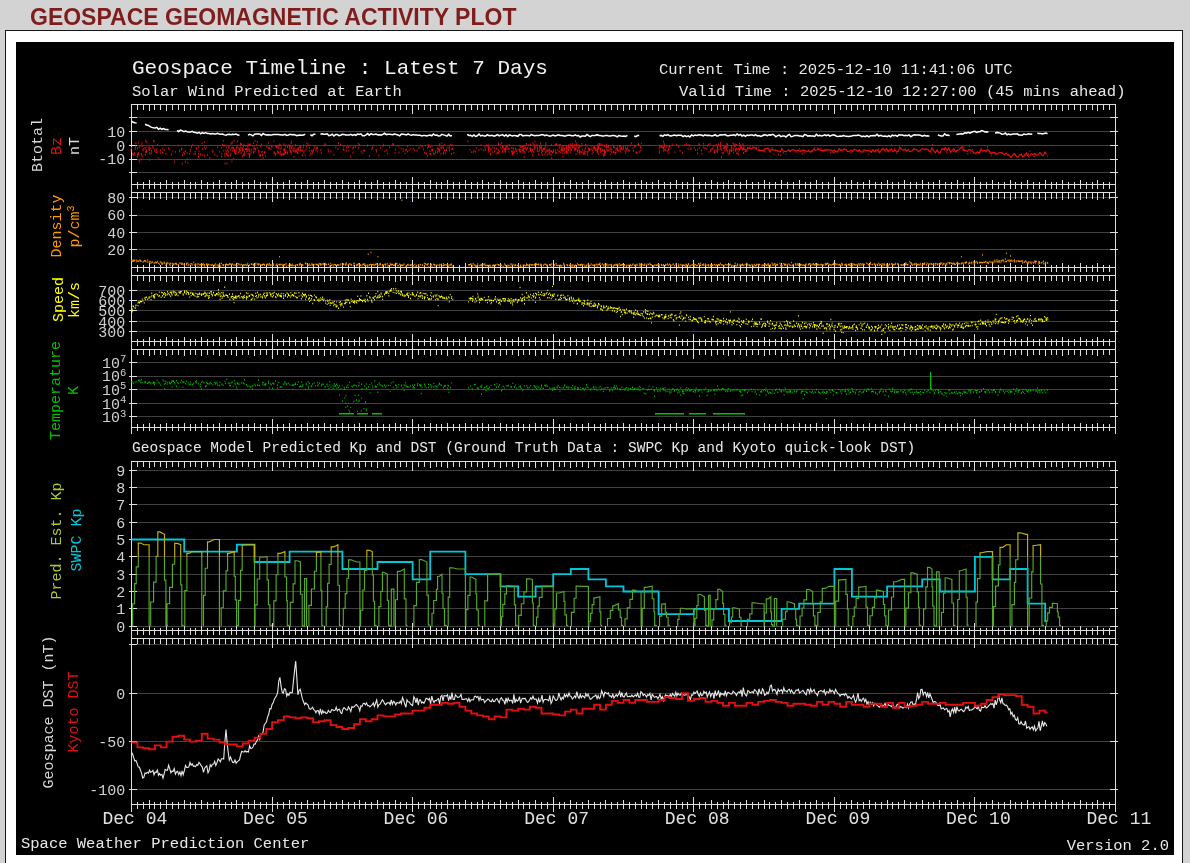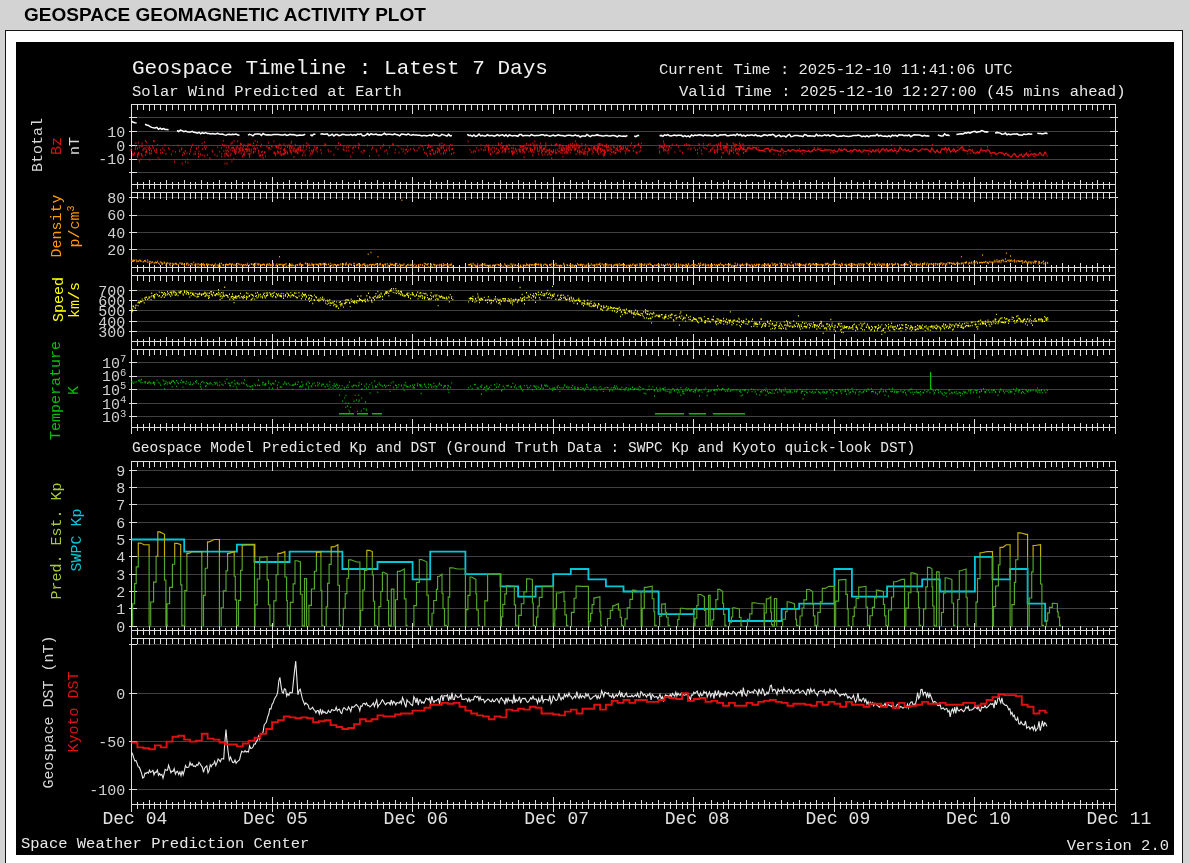--- a/index.html
+++ b/index.html
@@ -1,14 +1,14 @@
 <!DOCTYPE html>
 <html><head><meta charset="utf-8"><style>
 html,body{margin:0;padding:0;background:#d3d3d3;width:1190px;height:863px;overflow:hidden}
-#hdr{position:absolute;left:24px;top:4px;font-family:"Liberation Sans",sans-serif;font-weight:bold;font-size:19px;color:#000000;letter-spacing:0px}
+#hdr{position:absolute;left:30px;top:4px;font-family:"Liberation Sans",sans-serif;font-weight:bold;font-size:23px;color:#7f1d1d;letter-spacing:0px}
 #panel{position:absolute;left:5px;top:30px;width:1178px;height:840px;background:#fff;border:1.5px solid #151515;box-sizing:border-box}
 #plot{position:absolute;left:16px;top:42px;width:1158px;height:813px}
 svg text{font-family:"Liberation Mono",monospace}
 </style></head><body>
 <div id="hdr">GEOSPACE GEOMAGNETIC ACTIVITY PLOT</div>
 <div id="panel"></div>
 <svg id="plot" viewBox="0 0 1158 813" width="1158" height="813">
 <rect x="0" y="0" width="1158" height="813" fill="#000"></rect>
 <path d="M115.5 75.9H1099.5M115.5 89.6H1099.5M115.5 103.3H1099.5M115.5 117H1099.5M115.5 130.7H1099.5M115.5 155.5H1099.5M115.5 173H1099.5M115.5 190.4H1099.5M115.5 207.9H1099.5M115.5 248.2H1099.5M115.5 258.6H1099.5M115.5 268.9H1099.5M115.5 279.2H1099.5M115.5 289.6H1099.5M115.5 320.4H1099.5M115.5 334H1099.5M115.5 347.5H1099.5M115.5 361.1H1099.5M115.5 374.7H1099.5M115.5 584.2H1099.5M115.5 566.9H1099.5M115.5 549.5H1099.5M115.5 532.2H1099.5M115.5 514.8H1099.5M115.5 497.5H1099.5M115.5 480.2H1099.5M115.5 462.8H1099.5M115.5 445.5H1099.5M115.5 428.1H1099.5M115.5 602.9H1099.5M115.5 651.2H1099.5M115.5 699.6H1099.5M115.5 747.9H1099.5" stroke="#404040" stroke-width="1" fill="none" shape-rendering="crispEdges"></path>
     <path d="M115.5 62H1099.5V142.5H115.5ZM115.5 62v9.5M115.5 134.5v15M121.4 62v6.2M121.4 139.7v7M127.2 62v6.2M127.2 139.7v7M133.1 62v7M133.1 138v8.7M138.9 62v6.2M138.9 139.7v7M144.8 62v6.2M144.8 139.7v7M150.6 62v7M150.6 138v8.7M156.5 62v6.2M156.5 139.7v7M162.4 62v6.2M162.4 139.7v7M168.2 62v7M168.2 138v8.7M174.1 62v6.2M174.1 139.7v7M179.9 62v6.2M179.9 139.7v7M185.8 62v7M185.8 138v8.7M191.6 62v6.2M191.6 139.7v7M197.5 62v6.2M197.5 139.7v7M203.4 62v7M203.4 138v8.7M209.2 62v6.2M209.2 139.7v7M215.1 62v6.2M215.1 139.7v7M220.9 62v7M220.9 138v8.7M226.8 62v6.2M226.8 139.7v7M232.6 62v6.2M232.6 139.7v7M238.5 62v7M238.5 138v8.7M244.4 62v6.2M244.4 139.7v7M250.2 62v6.2M250.2 139.7v7M256.1 62v9.5M256.1 134.5v15M261.9 62v6.2M261.9 139.7v7M267.8 62v6.2M267.8 139.7v7M273.6 62v7M273.6 138v8.7M279.5 62v6.2M279.5 139.7v7M285.4 62v6.2M285.4 139.7v7M291.2 62v7M291.2 138v8.7M297.1 62v6.2M297.1 139.7v7M302.9 62v6.2M302.9 139.7v7M308.8 62v7M308.8 138v8.7M314.6 62v6.2M314.6 139.7v7M320.5 62v6.2M320.5 139.7v7M326.4 62v7M326.4 138v8.7M332.2 62v6.2M332.2 139.7v7M338.1 62v6.2M338.1 139.7v7M343.9 62v7M343.9 138v8.7M349.8 62v6.2M349.8 139.7v7M355.6 62v6.2M355.6 139.7v7M361.5 62v7M361.5 138v8.7M367.4 62v6.2M367.4 139.7v7M373.2 62v6.2M373.2 139.7v7M379.1 62v7M379.1 138v8.7M384.9 62v6.2M384.9 139.7v7M390.8 62v6.2M390.8 139.7v7M396.6 62v9.5M396.6 134.5v15M402.5 62v6.2M402.5 139.7v7M408.4 62v6.2M408.4 139.7v7M414.2 62v7M414.2 138v8.7M420.1 62v6.2M420.1 139.7v7M425.9 62v6.2M425.9 139.7v7M431.8 62v7M431.8 138v8.7M437.6 62v6.2M437.6 139.7v7M443.5 62v6.2M443.5 139.7v7M449.4 62v7M449.4 138v8.7M455.2 62v6.2M455.2 139.7v7M461.1 62v6.2M461.1 139.7v7M466.9 62v7M466.9 138v8.7M472.8 62v6.2M472.8 139.7v7M478.6 62v6.2M478.6 139.7v7M484.5 62v7M484.5 138v8.7M490.4 62v6.2M490.4 139.7v7M496.2 62v6.2M496.2 139.7v7M502.1 62v7M502.1 138v8.7M507.9 62v6.2M507.9 139.7v7M513.8 62v6.2M513.8 139.7v7M519.6 62v7M519.6 138v8.7M525.5 62v6.2M525.5 139.7v7M531.4 62v6.2M531.4 139.7v7M537.2 62v9.5M537.2 134.5v15M543.1 62v6.2M543.1 139.7v7M548.9 62v6.2M548.9 139.7v7M554.8 62v7M554.8 138v8.7M560.6 62v6.2M560.6 139.7v7M566.5 62v6.2M566.5 139.7v7M572.4 62v7M572.4 138v8.7M578.2 62v6.2M578.2 139.7v7M584.1 62v6.2M584.1 139.7v7M589.9 62v7M589.9 138v8.7M595.8 62v6.2M595.8 139.7v7M601.6 62v6.2M601.6 139.7v7M607.5 62v7M607.5 138v8.7M613.4 62v6.2M613.4 139.7v7M619.2 62v6.2M619.2 139.7v7M625.1 62v7M625.1 138v8.7M630.9 62v6.2M630.9 139.7v7M636.8 62v6.2M636.8 139.7v7M642.6 62v7M642.6 138v8.7M648.5 62v6.2M648.5 139.7v7M654.4 62v6.2M654.4 139.7v7M660.2 62v7M660.2 138v8.7M666.1 62v6.2M666.1 139.7v7M671.9 62v6.2M671.9 139.7v7M677.8 62v9.5M677.8 134.5v15M683.6 62v6.2M683.6 139.7v7M689.5 62v6.2M689.5 139.7v7M695.4 62v7M695.4 138v8.7M701.2 62v6.2M701.2 139.7v7M707.1 62v6.2M707.1 139.7v7M712.9 62v7M712.9 138v8.7M718.8 62v6.2M718.8 139.7v7M724.6 62v6.2M724.6 139.7v7M730.5 62v7M730.5 138v8.7M736.4 62v6.2M736.4 139.7v7M742.2 62v6.2M742.2 139.7v7M748.1 62v7M748.1 138v8.7M753.9 62v6.2M753.9 139.7v7M759.8 62v6.2M759.8 139.7v7M765.6 62v7M765.6 138v8.7M771.5 62v6.2M771.5 139.7v7M777.4 62v6.2M777.4 139.7v7M783.2 62v7M783.2 138v8.7M789.1 62v6.2M789.1 139.7v7M794.9 62v6.2M794.9 139.7v7M800.8 62v7M800.8 138v8.7M806.6 62v6.2M806.6 139.7v7M812.5 62v6.2M812.5 139.7v7M818.4 62v9.5M818.4 134.5v15M824.2 62v6.2M824.2 139.7v7M830.1 62v6.2M830.1 139.7v7M835.9 62v7M835.9 138v8.7M841.8 62v6.2M841.8 139.7v7M847.6 62v6.2M847.6 139.7v7M853.5 62v7M853.5 138v8.7M859.4 62v6.2M859.4 139.7v7M865.2 62v6.2M865.2 139.7v7M871.1 62v7M871.1 138v8.7M876.9 62v6.2M876.9 139.7v7M882.8 62v6.2M882.8 139.7v7M888.6 62v7M888.6 138v8.7M894.5 62v6.2M894.5 139.7v7M900.4 62v6.2M900.4 139.7v7M906.2 62v7M906.2 138v8.7M912.1 62v6.2M912.1 139.7v7M917.9 62v6.2M917.9 139.7v7M923.8 62v7M923.8 138v8.7M929.6 62v6.2M929.6 139.7v7M935.5 62v6.2M935.5 139.7v7M941.4 62v7M941.4 138v8.7M947.2 62v6.2M947.2 139.7v7M953.1 62v6.2M953.1 139.7v7M958.9 62v9.5M958.9 134.5v15M964.8 62v6.2M964.8 139.7v7M970.6 62v6.2M970.6 139.7v7M976.5 62v7M976.5 138v8.7M982.4 62v6.2M982.4 139.7v7M988.2 62v6.2M988.2 139.7v7M994.1 62v7M994.1 138v8.7M999.9 62v6.2M999.9 139.7v7M1005.8 62v6.2M1005.8 139.7v7M1011.6 62v7M1011.6 138v8.7M1017.5 62v6.2M1017.5 139.7v7M1023.4 62v6.2M1023.4 139.7v7M1029.2 62v7M1029.2 138v8.7M1035.1 62v6.2M1035.1 139.7v7M1040.9 62v6.2M1040.9 139.7v7M1046.8 62v7M1046.8 138v8.7M1052.6 62v6.2M1052.6 139.7v7M1058.5 62v6.2M1058.5 139.7v7M1064.4 62v7M1064.4 138v8.7M1070.2 62v6.2M1070.2 139.7v7M1076.1 62v6.2M1076.1 139.7v7M1081.9 62v7M1081.9 138v8.7M1087.8 62v6.2M1087.8 139.7v7M1093.6 62v6.2M1093.6 139.7v7M1099.5 62v9.5M1099.5 134.5v15M113 75.9h8M1094 75.9h8M113 89.6h8M1094 89.6h8M113 103.3h8M1094 103.3h8M113 117h8M1094 117h8M113 130.7h8M1094 130.7h8M115.5 150.5H1099.5V225.5H115.5ZM115.5 150.5v9.5M115.5 217.5v15M121.4 150.5v6.2M121.4 222.7v7M127.2 150.5v6.2M127.2 222.7v7M133.1 150.5v7M133.1 221v8.7M138.9 150.5v6.2M138.9 222.7v7M144.8 150.5v6.2M144.8 222.7v7M150.6 150.5v7M150.6 221v8.7M156.5 150.5v6.2M156.5 222.7v7M162.4 150.5v6.2M162.4 222.7v7M168.2 150.5v7M168.2 221v8.7M174.1 150.5v6.2M174.1 222.7v7M179.9 150.5v6.2M179.9 222.7v7M185.8 150.5v7M185.8 221v8.7M191.6 150.5v6.2M191.6 222.7v7M197.5 150.5v6.2M197.5 222.7v7M203.4 150.5v7M203.4 221v8.7M209.2 150.5v6.2M209.2 222.7v7M215.1 150.5v6.2M215.1 222.7v7M220.9 150.5v7M220.9 221v8.7M226.8 150.5v6.2M226.8 222.7v7M232.6 150.5v6.2M232.6 222.7v7M238.5 150.5v7M238.5 221v8.7M244.4 150.5v6.2M244.4 222.7v7M250.2 150.5v6.2M250.2 222.7v7M256.1 150.5v9.5M256.1 217.5v15M261.9 150.5v6.2M261.9 222.7v7M267.8 150.5v6.2M267.8 222.7v7M273.6 150.5v7M273.6 221v8.7M279.5 150.5v6.2M279.5 222.7v7M285.4 150.5v6.2M285.4 222.7v7M291.2 150.5v7M291.2 221v8.7M297.1 150.5v6.2M297.1 222.7v7M302.9 150.5v6.2M302.9 222.7v7M308.8 150.5v7M308.8 221v8.7M314.6 150.5v6.2M314.6 222.7v7M320.5 150.5v6.2M320.5 222.7v7M326.4 150.5v7M326.4 221v8.7M332.2 150.5v6.2M332.2 222.7v7M338.1 150.5v6.2M338.1 222.7v7M343.9 150.5v7M343.9 221v8.7M349.8 150.5v6.2M349.8 222.7v7M355.6 150.5v6.2M355.6 222.7v7M361.5 150.5v7M361.5 221v8.7M367.4 150.5v6.2M367.4 222.7v7M373.2 150.5v6.2M373.2 222.7v7M379.1 150.5v7M379.1 221v8.7M384.9 150.5v6.2M384.9 222.7v7M390.8 150.5v6.2M390.8 222.7v7M396.6 150.5v9.5M396.6 217.5v15M402.5 150.5v6.2M402.5 222.7v7M408.4 150.5v6.2M408.4 222.7v7M414.2 150.5v7M414.2 221v8.7M420.1 150.5v6.2M420.1 222.7v7M425.9 150.5v6.2M425.9 222.7v7M431.8 150.5v7M431.8 221v8.7M437.6 150.5v6.2M437.6 222.7v7M443.5 150.5v6.2M443.5 222.7v7M449.4 150.5v7M449.4 221v8.7M455.2 150.5v6.2M455.2 222.7v7M461.1 150.5v6.2M461.1 222.7v7M466.9 150.5v7M466.9 221v8.7M472.8 150.5v6.2M472.8 222.7v7M478.6 150.5v6.2M478.6 222.7v7M484.5 150.5v7M484.5 221v8.7M490.4 150.5v6.2M490.4 222.7v7M496.2 150.5v6.2M496.2 222.7v7M502.1 150.5v7M502.1 221v8.7M507.9 150.5v6.2M507.9 222.7v7M513.8 150.5v6.2M513.8 222.7v7M519.6 150.5v7M519.6 221v8.7M525.5 150.5v6.2M525.5 222.7v7M531.4 150.5v6.2M531.4 222.7v7M537.2 150.5v9.5M537.2 217.5v15M543.1 150.5v6.2M543.1 222.7v7M548.9 150.5v6.2M548.9 222.7v7M554.8 150.5v7M554.8 221v8.7M560.6 150.5v6.2M560.6 222.7v7M566.5 150.5v6.2M566.5 222.7v7M572.4 150.5v7M572.4 221v8.7M578.2 150.5v6.2M578.2 222.7v7M584.1 150.5v6.2M584.1 222.7v7M589.9 150.5v7M589.9 221v8.7M595.8 150.5v6.2M595.8 222.7v7M601.6 150.5v6.2M601.6 222.7v7M607.5 150.5v7M607.5 221v8.7M613.4 150.5v6.2M613.4 222.7v7M619.2 150.5v6.2M619.2 222.7v7M625.1 150.5v7M625.1 221v8.7M630.9 150.5v6.2M630.9 222.7v7M636.8 150.5v6.2M636.8 222.7v7M642.6 150.5v7M642.6 221v8.7M648.5 150.5v6.2M648.5 222.7v7M654.4 150.5v6.2M654.4 222.7v7M660.2 150.5v7M660.2 221v8.7M666.1 150.5v6.2M666.1 222.7v7M671.9 150.5v6.2M671.9 222.7v7M677.8 150.5v9.5M677.8 217.5v15M683.6 150.5v6.2M683.6 222.7v7M689.5 150.5v6.2M689.5 222.7v7M695.4 150.5v7M695.4 221v8.7M701.2 150.5v6.2M701.2 222.7v7M707.1 150.5v6.2M707.1 222.7v7M712.9 150.5v7M712.9 221v8.7M718.8 150.5v6.2M718.8 222.7v7M724.6 150.5v6.2M724.6 222.7v7M730.5 150.5v7M730.5 221v8.7M736.4 150.5v6.2M736.4 222.7v7M742.2 150.5v6.2M742.2 222.7v7M748.1 150.5v7M748.1 221v8.7M753.9 150.5v6.2M753.9 222.7v7M759.8 150.5v6.2M759.8 222.7v7M765.6 150.5v7M765.6 221v8.7M771.5 150.5v6.2M771.5 222.7v7M777.4 150.5v6.2M777.4 222.7v7M783.2 150.5v7M783.2 221v8.7M789.1 150.5v6.2M789.1 222.7v7M794.9 150.5v6.2M794.9 222.7v7M800.8 150.5v7M800.8 221v8.7M806.6 150.5v6.2M806.6 222.7v7M812.5 150.5v6.2M812.5 222.7v7M818.4 150.5v9.5M818.4 217.5v15M824.2 150.5v6.2M824.2 222.7v7M830.1 150.5v6.2M830.1 222.7v7M835.9 150.5v7M835.9 221v8.7M841.8 150.5v6.2M841.8 222.7v7M847.6 150.5v6.2M847.6 222.7v7M853.5 150.5v7M853.5 221v8.7M859.4 150.5v6.2M859.4 222.7v7M865.2 150.5v6.2M865.2 222.7v7M871.1 150.5v7M871.1 221v8.7M876.9 150.5v6.2M876.9 222.7v7M882.8 150.5v6.2M882.8 222.7v7M888.6 150.5v7M888.6 221v8.7M894.5 150.5v6.2M894.5 222.7v7M900.4 150.5v6.2M900.4 222.7v7M906.2 150.5v7M906.2 221v8.7M912.1 150.5v6.2M912.1 222.7v7M917.9 150.5v6.2M917.9 222.7v7M923.8 150.5v7M923.8 221v8.7M929.6 150.5v6.2M929.6 222.7v7M935.5 150.5v6.2M935.5 222.7v7M941.4 150.5v7M941.4 221v8.7M947.2 150.5v6.2M947.2 222.7v7M953.1 150.5v6.2M953.1 222.7v7M958.9 150.5v9.5M958.9 217.5v15M964.8 150.5v6.2M964.8 222.7v7M970.6 150.5v6.2M970.6 222.7v7M976.5 150.5v7M976.5 221v8.7M982.4 150.5v6.2M982.4 222.7v7M988.2 150.5v6.2M988.2 222.7v7M994.1 150.5v7M994.1 221v8.7M999.9 150.5v6.2M999.9 222.7v7M1005.8 150.5v6.2M1005.8 222.7v7M1011.6 150.5v7M1011.6 221v8.7M1017.5 150.5v6.2M1017.5 222.7v7M1023.4 150.5v6.2M1023.4 222.7v7M1029.2 150.5v7M1029.2 221v8.7M1035.1 150.5v6.2M1035.1 222.7v7M1040.9 150.5v6.2M1040.9 222.7v7M1046.8 150.5v7M1046.8 221v8.7M1052.6 150.5v6.2M1052.6 222.7v7M1058.5 150.5v6.2M1058.5 222.7v7M1064.4 150.5v7M1064.4 221v8.7M1070.2 150.5v6.2M1070.2 222.7v7M1076.1 150.5v6.2M1076.1 222.7v7M1081.9 150.5v7M1081.9 221v8.7M1087.8 150.5v6.2M1087.8 222.7v7M1093.6 150.5v6.2M1093.6 222.7v7M1099.5 150.5v9.5M1099.5 217.5v15M113 155.5h8M1094 155.5h8M113 173h8M1094 173h8M113 190.4h8M1094 190.4h8M113 207.9h8M1094 207.9h8M115.5 233H1099.5V299.5H115.5ZM115.5 233v9.5M115.5 291.5v15M121.4 233v6.2M121.4 296.7v7M127.2 233v6.2M127.2 296.7v7M133.1 233v7M133.1 295v8.7M138.9 233v6.2M138.9 296.7v7M144.8 233v6.2M144.8 296.7v7M150.6 233v7M150.6 295v8.7M156.5 233v6.2M156.5 296.7v7M162.4 233v6.2M162.4 296.7v7M168.2 233v7M168.2 295v8.7M174.1 233v6.2M174.1 296.7v7M179.9 233v6.2M179.9 296.7v7M185.8 233v7M185.8 295v8.7M191.6 233v6.2M191.6 296.7v7M197.5 233v6.2M197.5 296.7v7M203.4 233v7M203.4 295v8.7M209.2 233v6.2M209.2 296.7v7M215.1 233v6.2M215.1 296.7v7M220.9 233v7M220.9 295v8.7M226.8 233v6.2M226.8 296.7v7M232.6 233v6.2M232.6 296.7v7M238.5 233v7M238.5 295v8.7M244.4 233v6.2M244.4 296.7v7M250.2 233v6.2M250.2 296.7v7M256.1 233v9.5M256.1 291.5v15M261.9 233v6.2M261.9 296.7v7M267.8 233v6.2M267.8 296.7v7M273.6 233v7M273.6 295v8.7M279.5 233v6.2M279.5 296.7v7M285.4 233v6.2M285.4 296.7v7M291.2 233v7M291.2 295v8.7M297.1 233v6.2M297.1 296.7v7M302.9 233v6.2M302.9 296.7v7M308.8 233v7M308.8 295v8.7M314.6 233v6.2M314.6 296.7v7M320.5 233v6.2M320.5 296.7v7M326.4 233v7M326.4 295v8.7M332.2 233v6.2M332.2 296.7v7M338.1 233v6.2M338.1 296.7v7M343.9 233v7M343.9 295v8.7M349.8 233v6.2M349.8 296.7v7M355.6 233v6.2M355.6 296.7v7M361.5 233v7M361.5 295v8.7M367.4 233v6.2M367.4 296.7v7M373.2 233v6.2M373.2 296.7v7M379.1 233v7M379.1 295v8.7M384.9 233v6.2M384.9 296.7v7M390.8 233v6.2M390.8 296.7v7M396.6 233v9.5M396.6 291.5v15M402.5 233v6.2M402.5 296.7v7M408.4 233v6.2M408.4 296.7v7M414.2 233v7M414.2 295v8.7M420.1 233v6.2M420.1 296.7v7M425.9 233v6.2M425.9 296.7v7M431.8 233v7M431.8 295v8.7M437.6 233v6.2M437.6 296.7v7M443.5 233v6.2M443.5 296.7v7M449.4 233v7M449.4 295v8.7M455.2 233v6.2M455.2 296.7v7M461.1 233v6.2M461.1 296.7v7M466.9 233v7M466.9 295v8.7M472.8 233v6.2M472.8 296.7v7M478.6 233v6.2M478.6 296.7v7M484.5 233v7M484.5 295v8.7M490.4 233v6.2M490.4 296.7v7M496.2 233v6.2M496.2 296.7v7M502.1 233v7M502.1 295v8.7M507.9 233v6.2M507.9 296.7v7M513.8 233v6.2M513.8 296.7v7M519.6 233v7M519.6 295v8.7M525.5 233v6.2M525.5 296.7v7M531.4 233v6.2M531.4 296.7v7M537.2 233v9.5M537.2 291.5v15M543.1 233v6.2M543.1 296.7v7M548.9 233v6.2M548.9 296.7v7M554.8 233v7M554.8 295v8.7M560.6 233v6.2M560.6 296.7v7M566.5 233v6.2M566.5 296.7v7M572.4 233v7M572.4 295v8.7M578.2 233v6.2M578.2 296.7v7M584.1 233v6.2M584.1 296.7v7M589.9 233v7M589.9 295v8.7M595.8 233v6.2M595.8 296.7v7M601.6 233v6.2M601.6 296.7v7M607.5 233v7M607.5 295v8.7M613.4 233v6.2M613.4 296.7v7M619.2 233v6.2M619.2 296.7v7M625.1 233v7M625.1 295v8.7M630.9 233v6.2M630.9 296.7v7M636.8 233v6.2M636.8 296.7v7M642.6 233v7M642.6 295v8.7M648.5 233v6.2M648.5 296.7v7M654.4 233v6.2M654.4 296.7v7M660.2 233v7M660.2 295v8.7M666.1 233v6.2M666.1 296.7v7M671.9 233v6.2M671.9 296.7v7M677.8 233v9.5M677.8 291.5v15M683.6 233v6.2M683.6 296.7v7M689.5 233v6.2M689.5 296.7v7M695.4 233v7M695.4 295v8.7M701.2 233v6.2M701.2 296.7v7M707.1 233v6.2M707.1 296.7v7M712.9 233v7M712.9 295v8.7M718.8 233v6.2M718.8 296.7v7M724.6 233v6.2M724.6 296.7v7M730.5 233v7M730.5 295v8.7M736.4 233v6.2M736.4 296.7v7M742.2 233v6.2M742.2 296.7v7M748.1 233v7M748.1 295v8.7M753.9 233v6.2M753.9 296.7v7M759.8 233v6.2M759.8 296.7v7M765.6 233v7M765.6 295v8.7M771.5 233v6.2M771.5 296.7v7M777.4 233v6.2M777.4 296.7v7M783.2 233v7M783.2 295v8.7M789.1 233v6.2M789.1 296.7v7M794.9 233v6.2M794.9 296.7v7M800.8 233v7M800.8 295v8.7M806.6 233v6.2M806.6 296.7v7M812.5 233v6.2M812.5 296.7v7M818.4 233v9.5M818.4 291.5v15M824.2 233v6.2M824.2 296.7v7M830.1 233v6.2M830.1 296.7v7M835.9 233v7M835.9 295v8.7M841.8 233v6.2M841.8 296.7v7M847.6 233v6.2M847.6 296.7v7M853.5 233v7M853.5 295v8.7M859.4 233v6.2M859.4 296.7v7M865.2 233v6.2M865.2 296.7v7M871.1 233v7M871.1 295v8.7M876.9 233v6.2M876.9 296.7v7M882.8 233v6.2M882.8 296.7v7M888.6 233v7M888.6 295v8.7M894.5 233v6.2M894.5 296.7v7M900.4 233v6.2M900.4 296.7v7M906.2 233v7M906.2 295v8.7M912.1 233v6.2M912.1 296.7v7M917.9 233v6.2M917.9 296.7v7M923.8 233v7M923.8 295v8.7M929.6 233v6.2M929.6 296.7v7M935.5 233v6.2M935.5 296.7v7M941.4 233v7M941.4 295v8.7M947.2 233v6.2M947.2 296.7v7M953.1 233v6.2M953.1 296.7v7M958.9 233v9.5M958.9 291.5v15M964.8 233v6.2M964.8 296.7v7M970.6 233v6.2M970.6 296.7v7M976.5 233v7M976.5 295v8.7M982.4 233v6.2M982.4 296.7v7M988.2 233v6.2M988.2 296.7v7M994.1 233v7M994.1 295v8.7M999.9 233v6.2M999.9 296.7v7M1005.8 233v6.2M1005.8 296.7v7M1011.6 233v7M1011.6 295v8.7M1017.5 233v6.2M1017.5 296.7v7M1023.4 233v6.2M1023.4 296.7v7M1029.2 233v7M1029.2 295v8.7M1035.1 233v6.2M1035.1 296.7v7M1040.9 233v6.2M1040.9 296.7v7M1046.8 233v7M1046.8 295v8.7M1052.6 233v6.2M1052.6 296.7v7M1058.5 233v6.2M1058.5 296.7v7M1064.4 233v7M1064.4 295v8.7M1070.2 233v6.2M1070.2 296.7v7M1076.1 233v6.2M1076.1 296.7v7M1081.9 233v7M1081.9 295v8.7M1087.8 233v6.2M1087.8 296.7v7M1093.6 233v6.2M1093.6 296.7v7M1099.5 233v9.5M1099.5 291.5v15M113 248.2h8M1094 248.2h8M113 258.6h8M1094 258.6h8M113 268.9h8M1094 268.9h8M113 279.2h8M1094 279.2h8M113 289.6h8M1094 289.6h8M115.5 307H1099.5V385H115.5ZM115.5 307v9.5M115.5 377v15M121.4 307v6.2M121.4 382.2v7M127.2 307v6.2M127.2 382.2v7M133.1 307v7M133.1 380.5v8.7M138.9 307v6.2M138.9 382.2v7M144.8 307v6.2M144.8 382.2v7M150.6 307v7M150.6 380.5v8.7M156.5 307v6.2M156.5 382.2v7M162.4 307v6.2M162.4 382.2v7M168.2 307v7M168.2 380.5v8.7M174.1 307v6.2M174.1 382.2v7M179.9 307v6.2M179.9 382.2v7M185.8 307v7M185.8 380.5v8.7M191.6 307v6.2M191.6 382.2v7M197.5 307v6.2M197.5 382.2v7M203.4 307v7M203.4 380.5v8.7M209.2 307v6.2M209.2 382.2v7M215.1 307v6.2M215.1 382.2v7M220.9 307v7M220.9 380.5v8.7M226.8 307v6.2M226.8 382.2v7M232.6 307v6.2M232.6 382.2v7M238.5 307v7M238.5 380.5v8.7M244.4 307v6.2M244.4 382.2v7M250.2 307v6.2M250.2 382.2v7M256.1 307v9.5M256.1 377v15M261.9 307v6.2M261.9 382.2v7M267.8 307v6.2M267.8 382.2v7M273.6 307v7M273.6 380.5v8.7M279.5 307v6.2M279.5 382.2v7M285.4 307v6.2M285.4 382.2v7M291.2 307v7M291.2 380.5v8.7M297.1 307v6.2M297.1 382.2v7M302.9 307v6.2M302.9 382.2v7M308.8 307v7M308.8 380.5v8.7M314.6 307v6.2M314.6 382.2v7M320.5 307v6.2M320.5 382.2v7M326.4 307v7M326.4 380.5v8.7M332.2 307v6.2M332.2 382.2v7M338.1 307v6.2M338.1 382.2v7M343.9 307v7M343.9 380.5v8.7M349.8 307v6.2M349.8 382.2v7M355.6 307v6.2M355.6 382.2v7M361.5 307v7M361.5 380.5v8.7M367.4 307v6.2M367.4 382.2v7M373.2 307v6.2M373.2 382.2v7M379.1 307v7M379.1 380.5v8.7M384.9 307v6.2M384.9 382.2v7M390.8 307v6.2M390.8 382.2v7M396.6 307v9.5M396.6 377v15M402.5 307v6.2M402.5 382.2v7M408.4 307v6.2M408.4 382.2v7M414.2 307v7M414.2 380.5v8.7M420.1 307v6.2M420.1 382.2v7M425.9 307v6.2M425.9 382.2v7M431.8 307v7M431.8 380.5v8.7M437.6 307v6.2M437.6 382.2v7M443.5 307v6.2M443.5 382.2v7M449.4 307v7M449.4 380.5v8.7M455.2 307v6.2M455.2 382.2v7M461.1 307v6.2M461.1 382.2v7M466.9 307v7M466.9 380.5v8.7M472.8 307v6.2M472.8 382.2v7M478.6 307v6.2M478.6 382.2v7M484.5 307v7M484.5 380.5v8.7M490.4 307v6.2M490.4 382.2v7M496.2 307v6.2M496.2 382.2v7M502.1 307v7M502.1 380.5v8.7M507.9 307v6.2M507.9 382.2v7M513.8 307v6.2M513.8 382.2v7M519.6 307v7M519.6 380.5v8.7M525.5 307v6.2M525.5 382.2v7M531.4 307v6.2M531.4 382.2v7M537.2 307v9.5M537.2 377v15M543.1 307v6.2M543.1 382.2v7M548.9 307v6.2M548.9 382.2v7M554.8 307v7M554.8 380.5v8.7M560.6 307v6.2M560.6 382.2v7M566.5 307v6.2M566.5 382.2v7M572.4 307v7M572.4 380.5v8.7M578.2 307v6.2M578.2 382.2v7M584.1 307v6.2M584.1 382.2v7M589.9 307v7M589.9 380.5v8.7M595.8 307v6.2M595.8 382.2v7M601.6 307v6.2M601.6 382.2v7M607.5 307v7M607.5 380.5v8.7M613.4 307v6.2M613.4 382.2v7M619.2 307v6.2M619.2 382.2v7M625.1 307v7M625.1 380.5v8.7M630.9 307v6.2M630.9 382.2v7M636.8 307v6.2M636.8 382.2v7M642.6 307v7M642.6 380.5v8.7M648.5 307v6.2M648.5 382.2v7M654.4 307v6.2M654.4 382.2v7M660.2 307v7M660.2 380.5v8.7M666.1 307v6.2M666.1 382.2v7M671.9 307v6.2M671.9 382.2v7M677.8 307v9.5M677.8 377v15M683.6 307v6.2M683.6 382.2v7M689.5 307v6.2M689.5 382.2v7M695.4 307v7M695.4 380.5v8.7M701.2 307v6.2M701.2 382.2v7M707.1 307v6.2M707.1 382.2v7M712.9 307v7M712.9 380.5v8.7M718.8 307v6.2M718.8 382.2v7M724.6 307v6.2M724.6 382.2v7M730.5 307v7M730.5 380.5v8.7M736.4 307v6.2M736.4 382.2v7M742.2 307v6.2M742.2 382.2v7M748.1 307v7M748.1 380.5v8.7M753.9 307v6.2M753.9 382.2v7M759.8 307v6.2M759.8 382.2v7M765.6 307v7M765.6 380.5v8.7M771.5 307v6.2M771.5 382.2v7M777.4 307v6.2M777.4 382.2v7M783.2 307v7M783.2 380.5v8.7M789.1 307v6.2M789.1 382.2v7M794.9 307v6.2M794.9 382.2v7M800.8 307v7M800.8 380.5v8.7M806.6 307v6.2M806.6 382.2v7M812.5 307v6.2M812.5 382.2v7M818.4 307v9.5M818.4 377v15M824.2 307v6.2M824.2 382.2v7M830.1 307v6.2M830.1 382.2v7M835.9 307v7M835.9 380.5v8.7M841.8 307v6.2M841.8 382.2v7M847.6 307v6.2M847.6 382.2v7M853.5 307v7M853.5 380.5v8.7M859.4 307v6.2M859.4 382.2v7M865.2 307v6.2M865.2 382.2v7M871.1 307v7M871.1 380.5v8.7M876.9 307v6.2M876.9 382.2v7M882.8 307v6.2M882.8 382.2v7M888.6 307v7M888.6 380.5v8.7M894.5 307v6.2M894.5 382.2v7M900.4 307v6.2M900.4 382.2v7M906.2 307v7M906.2 380.5v8.7M912.1 307v6.2M912.1 382.2v7M917.9 307v6.2M917.9 382.2v7M923.8 307v7M923.8 380.5v8.7M929.6 307v6.2M929.6 382.2v7M935.5 307v6.2M935.5 382.2v7M941.4 307v7M941.4 380.5v8.7M947.2 307v6.2M947.2 382.2v7M953.1 307v6.2M953.1 382.2v7M958.9 307v9.5M958.9 377v15M964.8 307v6.2M964.8 382.2v7M970.6 307v6.2M970.6 382.2v7M976.5 307v7M976.5 380.5v8.7M982.4 307v6.2M982.4 382.2v7M988.2 307v6.2M988.2 382.2v7M994.1 307v7M994.1 380.5v8.7M999.9 307v6.2M999.9 382.2v7M1005.8 307v6.2M1005.8 382.2v7M1011.6 307v7M1011.6 380.5v8.7M1017.5 307v6.2M1017.5 382.2v7M1023.4 307v6.2M1023.4 382.2v7M1029.2 307v7M1029.2 380.5v8.7M1035.1 307v6.2M1035.1 382.2v7M1040.9 307v6.2M1040.9 382.2v7M1046.8 307v7M1046.8 380.5v8.7M1052.6 307v6.2M1052.6 382.2v7M1058.5 307v6.2M1058.5 382.2v7M1064.4 307v7M1064.4 380.5v8.7M1070.2 307v6.2M1070.2 382.2v7M1076.1 307v6.2M1076.1 382.2v7M1081.9 307v7M1081.9 380.5v8.7M1087.8 307v6.2M1087.8 382.2v7M1093.6 307v6.2M1093.6 382.2v7M1099.5 307v9.5M1099.5 377v15M113 320.4h8M1094 320.4h8M113 334h8M1094 334h8M113 347.5h8M1094 347.5h8M113 361.1h8M1094 361.1h8M113 374.7h8M1094 374.7h8M115.5 419H1099.5V588.5H115.5ZM115.5 419v9.5M115.5 580.5v15M121.4 419v6.2M121.4 585.7v7M127.2 419v6.2M127.2 585.7v7M133.1 419v7M133.1 584v8.7M138.9 419v6.2M138.9 585.7v7M144.8 419v6.2M144.8 585.7v7M150.6 419v7M150.6 584v8.7M156.5 419v6.2M156.5 585.7v7M162.4 419v6.2M162.4 585.7v7M168.2 419v7M168.2 584v8.7M174.1 419v6.2M174.1 585.7v7M179.9 419v6.2M179.9 585.7v7M185.8 419v7M185.8 584v8.7M191.6 419v6.2M191.6 585.7v7M197.5 419v6.2M197.5 585.7v7M203.4 419v7M203.4 584v8.7M209.2 419v6.2M209.2 585.7v7M215.1 419v6.2M215.1 585.7v7M220.9 419v7M220.9 584v8.7M226.8 419v6.2M226.8 585.7v7M232.6 419v6.2M232.6 585.7v7M238.5 419v7M238.5 584v8.7M244.4 419v6.2M244.4 585.7v7M250.2 419v6.2M250.2 585.7v7M256.1 419v9.5M256.1 580.5v15M261.9 419v6.2M261.9 585.7v7M267.8 419v6.2M267.8 585.7v7M273.6 419v7M273.6 584v8.7M279.5 419v6.2M279.5 585.7v7M285.4 419v6.2M285.4 585.7v7M291.2 419v7M291.2 584v8.7M297.1 419v6.2M297.1 585.7v7M302.9 419v6.2M302.9 585.7v7M308.8 419v7M308.8 584v8.7M314.6 419v6.2M314.6 585.7v7M320.5 419v6.2M320.5 585.7v7M326.4 419v7M326.4 584v8.7M332.2 419v6.2M332.2 585.7v7M338.1 419v6.2M338.1 585.7v7M343.9 419v7M343.9 584v8.7M349.8 419v6.2M349.8 585.7v7M355.6 419v6.2M355.6 585.7v7M361.5 419v7M361.5 584v8.7M367.4 419v6.2M367.4 585.7v7M373.2 419v6.2M373.2 585.7v7M379.1 419v7M379.1 584v8.7M384.9 419v6.2M384.9 585.7v7M390.8 419v6.2M390.8 585.7v7M396.6 419v9.5M396.6 580.5v15M402.5 419v6.2M402.5 585.7v7M408.4 419v6.2M408.4 585.7v7M414.2 419v7M414.2 584v8.7M420.1 419v6.2M420.1 585.7v7M425.9 419v6.2M425.9 585.7v7M431.8 419v7M431.8 584v8.7M437.6 419v6.2M437.6 585.7v7M443.5 419v6.2M443.5 585.7v7M449.4 419v7M449.4 584v8.7M455.2 419v6.2M455.2 585.7v7M461.1 419v6.2M461.1 585.7v7M466.9 419v7M466.9 584v8.7M472.8 419v6.2M472.8 585.7v7M478.6 419v6.2M478.6 585.7v7M484.5 419v7M484.5 584v8.7M490.4 419v6.2M490.4 585.7v7M496.2 419v6.2M496.2 585.7v7M502.1 419v7M502.1 584v8.7M507.9 419v6.2M507.9 585.7v7M513.8 419v6.2M513.8 585.7v7M519.6 419v7M519.6 584v8.7M525.5 419v6.2M525.5 585.7v7M531.4 419v6.2M531.4 585.7v7M537.2 419v9.5M537.2 580.5v15M543.1 419v6.2M543.1 585.7v7M548.9 419v6.2M548.9 585.7v7M554.8 419v7M554.8 584v8.7M560.6 419v6.2M560.6 585.7v7M566.5 419v6.2M566.5 585.7v7M572.4 419v7M572.4 584v8.7M578.2 419v6.2M578.2 585.7v7M584.1 419v6.2M584.1 585.7v7M589.9 419v7M589.9 584v8.7M595.8 419v6.2M595.8 585.7v7M601.6 419v6.2M601.6 585.7v7M607.5 419v7M607.5 584v8.7M613.4 419v6.2M613.4 585.7v7M619.2 419v6.2M619.2 585.7v7M625.1 419v7M625.1 584v8.7M630.9 419v6.2M630.9 585.7v7M636.8 419v6.2M636.8 585.7v7M642.6 419v7M642.6 584v8.7M648.5 419v6.2M648.5 585.7v7M654.4 419v6.2M654.4 585.7v7M660.2 419v7M660.2 584v8.7M666.1 419v6.2M666.1 585.7v7M671.9 419v6.2M671.9 585.7v7M677.8 419v9.5M677.8 580.5v15M683.6 419v6.2M683.6 585.7v7M689.5 419v6.2M689.5 585.7v7M695.4 419v7M695.4 584v8.7M701.2 419v6.2M701.2 585.7v7M707.1 419v6.2M707.1 585.7v7M712.9 419v7M712.9 584v8.7M718.8 419v6.2M718.8 585.7v7M724.6 419v6.2M724.6 585.7v7M730.5 419v7M730.5 584v8.7M736.4 419v6.2M736.4 585.7v7M742.2 419v6.2M742.2 585.7v7M748.1 419v7M748.1 584v8.7M753.9 419v6.2M753.9 585.7v7M759.8 419v6.2M759.8 585.7v7M765.6 419v7M765.6 584v8.7M771.5 419v6.2M771.5 585.7v7M777.4 419v6.2M777.4 585.7v7M783.2 419v7M783.2 584v8.7M789.1 419v6.2M789.1 585.7v7M794.9 419v6.2M794.9 585.7v7M800.8 419v7M800.8 584v8.7M806.6 419v6.2M806.6 585.7v7M812.5 419v6.2M812.5 585.7v7M818.4 419v9.5M818.4 580.5v15M824.2 419v6.2M824.2 585.7v7M830.1 419v6.2M830.1 585.7v7M835.9 419v7M835.9 584v8.7M841.8 419v6.2M841.8 585.7v7M847.6 419v6.2M847.6 585.7v7M853.5 419v7M853.5 584v8.7M859.4 419v6.2M859.4 585.7v7M865.2 419v6.2M865.2 585.7v7M871.1 419v7M871.1 584v8.7M876.9 419v6.2M876.9 585.7v7M882.8 419v6.2M882.8 585.7v7M888.6 419v7M888.6 584v8.7M894.5 419v6.2M894.5 585.7v7M900.4 419v6.2M900.4 585.7v7M906.2 419v7M906.2 584v8.7M912.1 419v6.2M912.1 585.7v7M917.9 419v6.2M917.9 585.7v7M923.8 419v7M923.8 584v8.7M929.6 419v6.2M929.6 585.7v7M935.5 419v6.2M935.5 585.7v7M941.4 419v7M941.4 584v8.7M947.2 419v6.2M947.2 585.7v7M953.1 419v6.2M953.1 585.7v7M958.9 419v9.5M958.9 580.5v15M964.8 419v6.2M964.8 585.7v7M970.6 419v6.2M970.6 585.7v7M976.5 419v7M976.5 584v8.7M982.4 419v6.2M982.4 585.7v7M988.2 419v6.2M988.2 585.7v7M994.1 419v7M994.1 584v8.7M999.9 419v6.2M999.9 585.7v7M1005.8 419v6.2M1005.8 585.7v7M1011.6 419v7M1011.6 584v8.7M1017.5 419v6.2M1017.5 585.7v7M1023.4 419v6.2M1023.4 585.7v7M1029.2 419v7M1029.2 584v8.7M1035.1 419v6.2M1035.1 585.7v7M1040.9 419v6.2M1040.9 585.7v7M1046.8 419v7M1046.8 584v8.7M1052.6 419v6.2M1052.6 585.7v7M1058.5 419v6.2M1058.5 585.7v7M1064.4 419v7M1064.4 584v8.7M1070.2 419v6.2M1070.2 585.7v7M1076.1 419v6.2M1076.1 585.7v7M1081.9 419v7M1081.9 584v8.7M1087.8 419v6.2M1087.8 585.7v7M1093.6 419v6.2M1093.6 585.7v7M1099.5 419v9.5M1099.5 580.5v15M113 584.2h8M1094 584.2h8M113 566.9h8M1094 566.9h8M113 549.5h8M1094 549.5h8M113 532.2h8M1094 532.2h8M113 514.8h8M1094 514.8h8M113 497.5h8M1094 497.5h8M113 480.2h8M1094 480.2h8M113 462.8h8M1094 462.8h8M113 445.5h8M1094 445.5h8M113 428.1h8M1094 428.1h8M115.5 596H1099.5V762.5H115.5ZM115.5 596v9.5M115.5 754.5v15M121.4 596v6.2M121.4 759.7v7M127.2 596v6.2M127.2 759.7v7M133.1 596v7M133.1 758v8.7M138.9 596v6.2M138.9 759.7v7M144.8 596v6.2M144.8 759.7v7M150.6 596v7M150.6 758v8.7M156.5 596v6.2M156.5 759.7v7M162.4 596v6.2M162.4 759.7v7M168.2 596v7M168.2 758v8.7M174.1 596v6.2M174.1 759.7v7M179.9 596v6.2M179.9 759.7v7M185.8 596v7M185.8 758v8.7M191.6 596v6.2M191.6 759.7v7M197.5 596v6.2M197.5 759.7v7M203.4 596v7M203.4 758v8.7M209.2 596v6.2M209.2 759.7v7M215.1 596v6.2M215.1 759.7v7M220.9 596v7M220.9 758v8.7M226.8 596v6.2M226.8 759.7v7M232.6 596v6.2M232.6 759.7v7M238.5 596v7M238.5 758v8.7M244.4 596v6.2M244.4 759.7v7M250.2 596v6.2M250.2 759.7v7M256.1 596v9.5M256.1 754.5v15M261.9 596v6.2M261.9 759.7v7M267.8 596v6.2M267.8 759.7v7M273.6 596v7M273.6 758v8.7M279.5 596v6.2M279.5 759.7v7M285.4 596v6.2M285.4 759.7v7M291.2 596v7M291.2 758v8.7M297.1 596v6.2M297.1 759.7v7M302.9 596v6.2M302.9 759.7v7M308.8 596v7M308.8 758v8.7M314.6 596v6.2M314.6 759.7v7M320.5 596v6.2M320.5 759.7v7M326.4 596v7M326.4 758v8.7M332.2 596v6.2M332.2 759.7v7M338.1 596v6.2M338.1 759.7v7M343.9 596v7M343.9 758v8.7M349.8 596v6.2M349.8 759.7v7M355.6 596v6.2M355.6 759.7v7M361.5 596v7M361.5 758v8.7M367.4 596v6.2M367.4 759.7v7M373.2 596v6.2M373.2 759.7v7M379.1 596v7M379.1 758v8.7M384.9 596v6.2M384.9 759.7v7M390.8 596v6.2M390.8 759.7v7M396.6 596v9.5M396.6 754.5v15M402.5 596v6.2M402.5 759.7v7M408.4 596v6.2M408.4 759.7v7M414.2 596v7M414.2 758v8.7M420.1 596v6.2M420.1 759.7v7M425.9 596v6.2M425.9 759.7v7M431.8 596v7M431.8 758v8.7M437.6 596v6.2M437.6 759.7v7M443.5 596v6.2M443.5 759.7v7M449.4 596v7M449.4 758v8.7M455.2 596v6.2M455.2 759.7v7M461.1 596v6.2M461.1 759.7v7M466.9 596v7M466.9 758v8.7M472.8 596v6.2M472.8 759.7v7M478.6 596v6.2M478.6 759.7v7M484.5 596v7M484.5 758v8.7M490.4 596v6.2M490.4 759.7v7M496.2 596v6.2M496.2 759.7v7M502.1 596v7M502.1 758v8.7M507.9 596v6.2M507.9 759.7v7M513.8 596v6.2M513.8 759.7v7M519.6 596v7M519.6 758v8.7M525.5 596v6.2M525.5 759.7v7M531.4 596v6.2M531.4 759.7v7M537.2 596v9.5M537.2 754.5v15M543.1 596v6.2M543.1 759.7v7M548.9 596v6.2M548.9 759.7v7M554.8 596v7M554.8 758v8.7M560.6 596v6.2M560.6 759.7v7M566.5 596v6.2M566.5 759.7v7M572.4 596v7M572.4 758v8.7M578.2 596v6.2M578.2 759.7v7M584.1 596v6.2M584.1 759.7v7M589.9 596v7M589.9 758v8.7M595.8 596v6.2M595.8 759.7v7M601.6 596v6.2M601.6 759.7v7M607.5 596v7M607.5 758v8.7M613.4 596v6.2M613.4 759.7v7M619.2 596v6.2M619.2 759.7v7M625.1 596v7M625.1 758v8.7M630.9 596v6.2M630.9 759.7v7M636.8 596v6.2M636.8 759.7v7M642.6 596v7M642.6 758v8.7M648.5 596v6.2M648.5 759.7v7M654.4 596v6.2M654.4 759.7v7M660.2 596v7M660.2 758v8.7M666.1 596v6.2M666.1 759.7v7M671.9 596v6.2M671.9 759.7v7M677.8 596v9.5M677.8 754.5v15M683.6 596v6.2M683.6 759.7v7M689.5 596v6.2M689.5 759.7v7M695.4 596v7M695.4 758v8.7M701.2 596v6.2M701.2 759.7v7M707.1 596v6.2M707.1 759.7v7M712.9 596v7M712.9 758v8.7M718.8 596v6.2M718.8 759.7v7M724.6 596v6.2M724.6 759.7v7M730.5 596v7M730.5 758v8.7M736.4 596v6.2M736.4 759.7v7M742.2 596v6.2M742.2 759.7v7M748.1 596v7M748.1 758v8.7M753.9 596v6.2M753.9 759.7v7M759.8 596v6.2M759.8 759.7v7M765.6 596v7M765.6 758v8.7M771.5 596v6.2M771.5 759.7v7M777.4 596v6.2M777.4 759.7v7M783.2 596v7M783.2 758v8.7M789.1 596v6.2M789.1 759.7v7M794.9 596v6.2M794.9 759.7v7M800.8 596v7M800.8 758v8.7M806.6 596v6.2M806.6 759.7v7M812.5 596v6.2M812.5 759.7v7M818.4 596v9.5M818.4 754.5v15M824.2 596v6.2M824.2 759.7v7M830.1 596v6.2M830.1 759.7v7M835.9 596v7M835.9 758v8.7M841.8 596v6.2M841.8 759.7v7M847.6 596v6.2M847.6 759.7v7M853.5 596v7M853.5 758v8.7M859.4 596v6.2M859.4 759.7v7M865.2 596v6.2M865.2 759.7v7M871.1 596v7M871.1 758v8.7M876.9 596v6.2M876.9 759.7v7M882.8 596v6.2M882.8 759.7v7M888.6 596v7M888.6 758v8.7M894.5 596v6.2M894.5 759.7v7M900.4 596v6.2M900.4 759.7v7M906.2 596v7M906.2 758v8.7M912.1 596v6.2M912.1 759.7v7M917.9 596v6.2M917.9 759.7v7M923.8 596v7M923.8 758v8.7M929.6 596v6.2M929.6 759.7v7M935.5 596v6.2M935.5 759.7v7M941.4 596v7M941.4 758v8.7M947.2 596v6.2M947.2 759.7v7M953.1 596v6.2M953.1 759.7v7M958.9 596v9.5M958.9 754.5v15M964.8 596v6.2M964.8 759.7v7M970.6 596v6.2M970.6 759.7v7M976.5 596v7M976.5 758v8.7M982.4 596v6.2M982.4 759.7v7M988.2 596v6.2M988.2 759.7v7M994.1 596v7M994.1 758v8.7M999.9 596v6.2M999.9 759.7v7M1005.8 596v6.2M1005.8 759.7v7M1011.6 596v7M1011.6 758v8.7M1017.5 596v6.2M1017.5 759.7v7M1023.4 596v6.2M1023.4 759.7v7M1029.2 596v7M1029.2 758v8.7M1035.1 596v6.2M1035.1 759.7v7M1040.9 596v6.2M1040.9 759.7v7M1046.8 596v7M1046.8 758v8.7M1052.6 596v6.2M1052.6 759.7v7M1058.5 596v6.2M1058.5 759.7v7M1064.4 596v7M1064.4 758v8.7M1070.2 596v6.2M1070.2 759.7v7M1076.1 596v6.2M1076.1 759.7v7M1081.9 596v7M1081.9 758v8.7M1087.8 596v6.2M1087.8 759.7v7M1093.6 596v6.2M1093.6 759.7v7M1099.5 596v9.5M1099.5 754.5v15M113 602.9h8M1094 602.9h8M113 651.2h8M1094 651.2h8M113 699.6h8M1094 699.6h8M113 747.9h8M1094 747.9h8" stroke="#dedede" stroke-width="1" fill="none" shape-rendering="crispEdges"></path>

